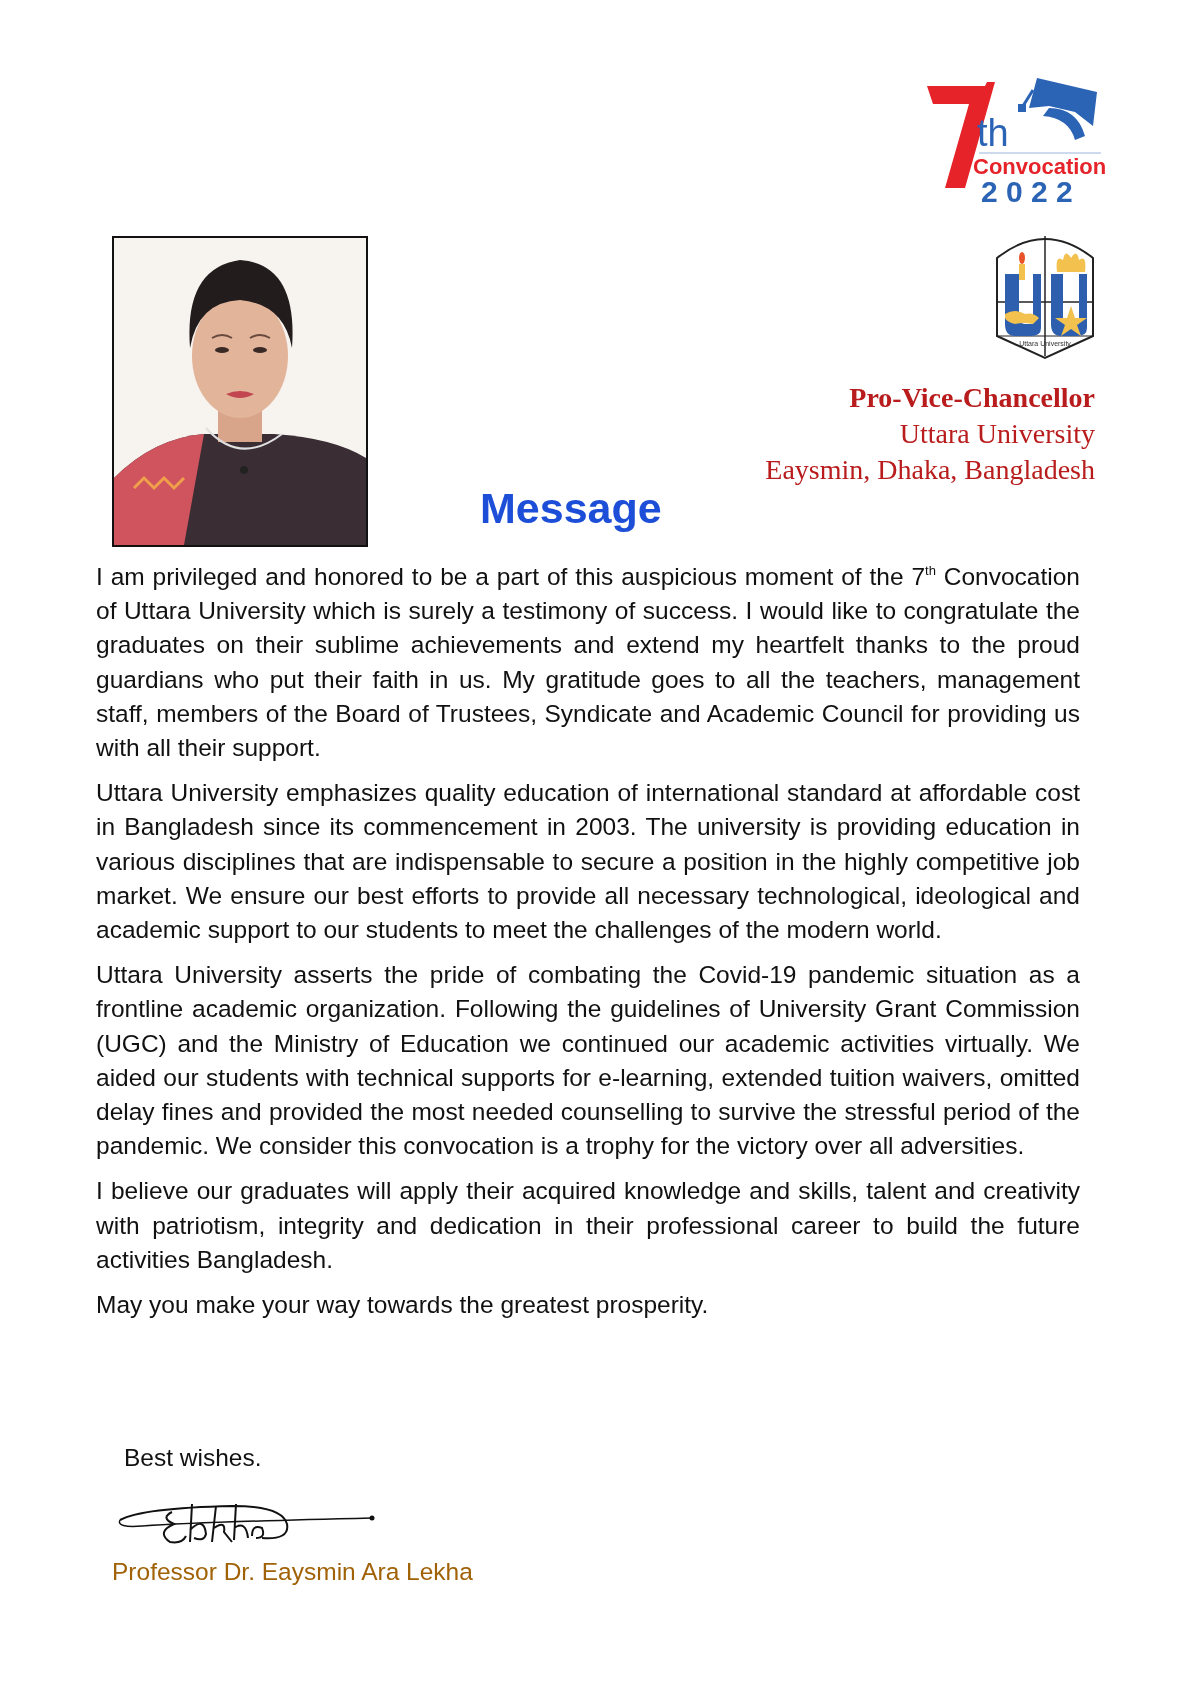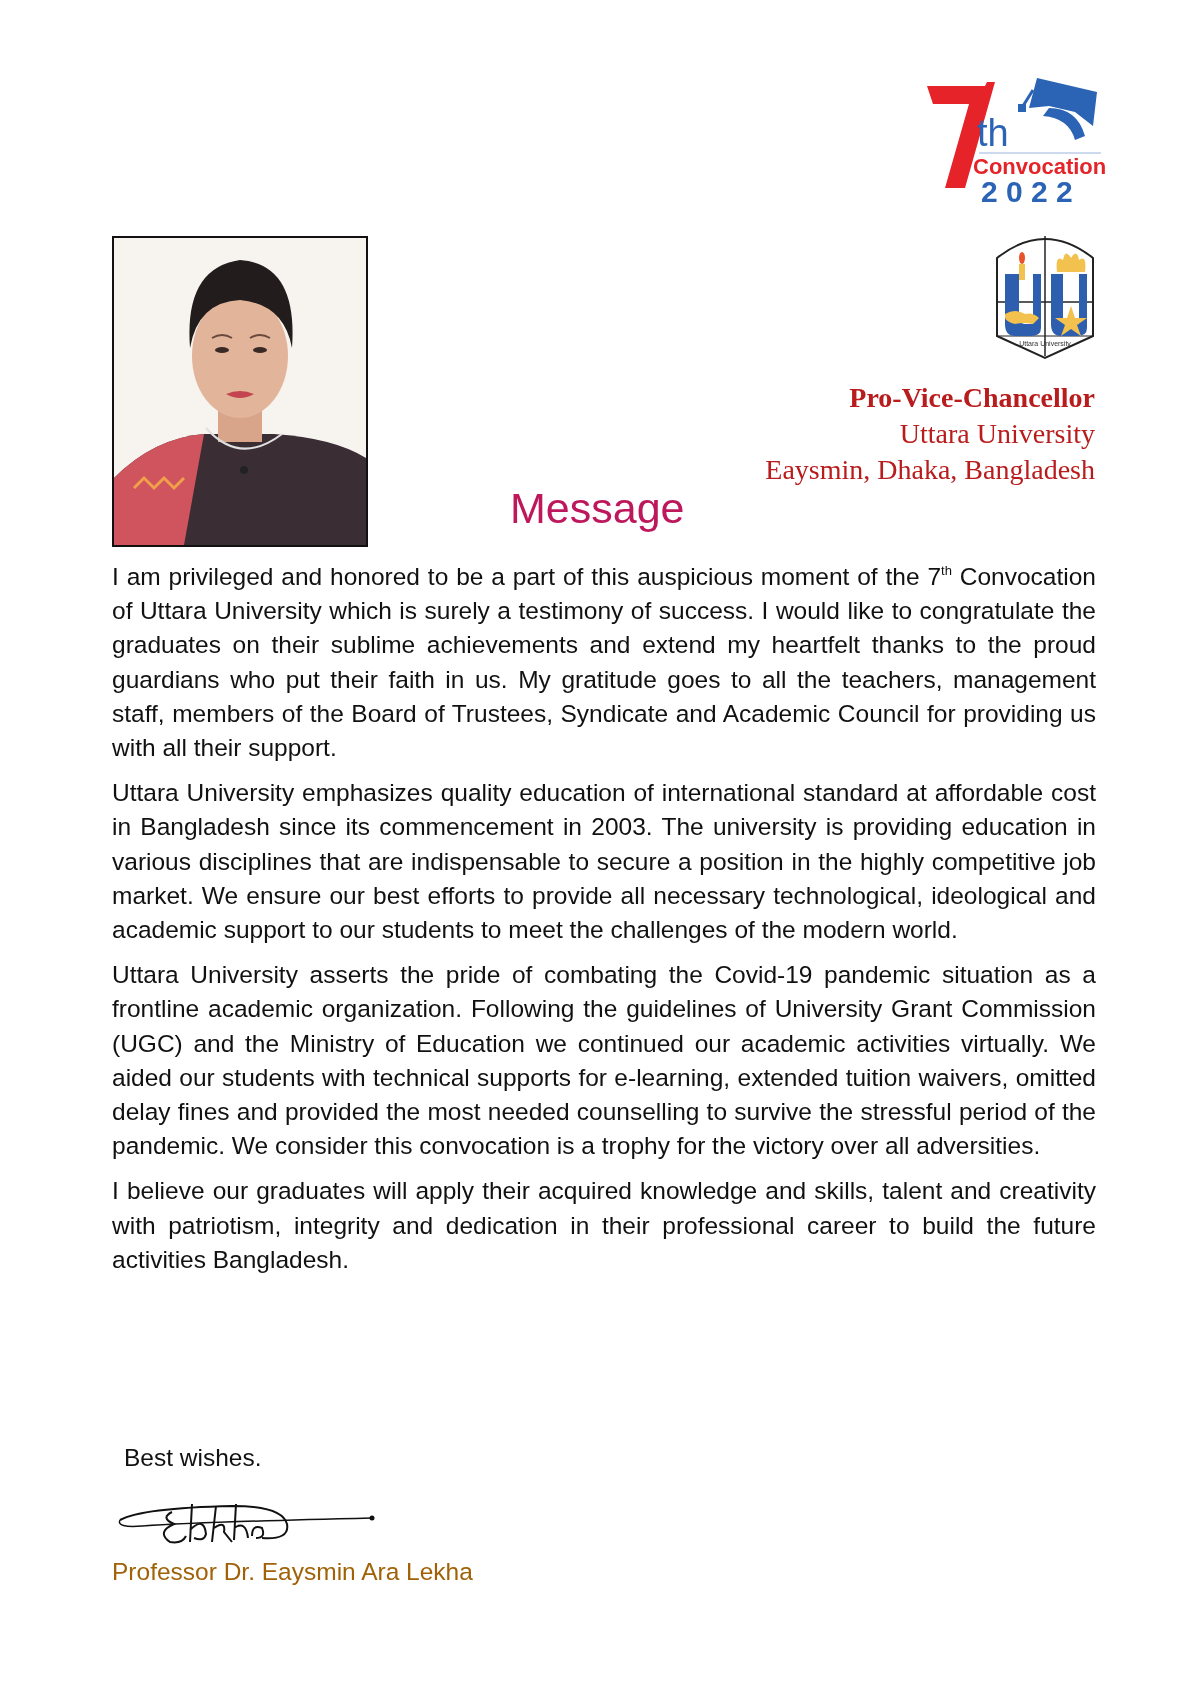--- a/index.html
+++ b/index.html
@@ -6,23 +6,23 @@
     body { width: 1200px; height: 1697px; position: relative; overflow: hidden; color: #111; font-family: "Liberation Sans", sans-serif; }
 
     .convo-logo { position: absolute; left: 925px; top: 78px; width: 180px; height: 128px; }
     .uu-crest { position: absolute; left: 993px; top: 228px; width: 104px; height: 136px; }
 
     .photo-frame { position: absolute; left: 112px; top: 236px; width: 256px; height: 311px; border: 2px solid #111; box-sizing: border-box; overflow: hidden; background: #f6f2ee; }
 
     .designation { position: absolute; right: 105px; top: 380px; text-align: right; font-family: "Liberation Serif", serif; font-size: 28px; line-height: 36px; color: #b91c1c; }
     .designation .role { font-weight: bold; }
 
-    .msg-title { position: absolute; left: 510px; top: 483px; font-family: "Liberation Sans", sans-serif; font-weight: normal; font-size: 43px; line-height: 50px; color: #be185d; }
+    .msg-title { position: absolute; left: 480px; top: 483px; font-family: "Liberation Sans", sans-serif; font-weight: bold; font-size: 43px; line-height: 50px; color: #1d4ed8; }
 
-    .body-text { position: absolute; left: 112px; top: 560px; width: 984px; font-size: 24.5px; line-height: 34.2px; color: #111; }
+    .body-text { position: absolute; left: 96px; top: 560px; width: 984px; font-size: 24.5px; line-height: 34.2px; color: #111; }
     .body-text p { margin: 0 0 11px 0; text-align: justify; text-align-last: left; }
     .body-text sup { font-size: 13px; line-height: 0; vertical-align: 10px; }
 
     .closing { position: absolute; left: 112px; top: 1442px; font-size: 24.5px; line-height: 32px; color: #111; margin-left: 12px; }
     .signature { position: absolute; left: 112px; top: 1494px; width: 290px; height: 58px; }
     .signer { position: absolute; left: 112px; top: 1556px; font-size: 24.5px; line-height: 32px; color: #a16207; }
   </style>
 </head>
 <body>
 
@@ -93,20 +93,21 @@
   <div>Eaysmin, Dhaka, Bangladesh</div>
 </div>
 
 <div class="msg-title">Message</div>
 
 <div class="body-text">
   <p><span>I am privileged and honored to be a part of this auspicious moment of the 7</span><sup>th</sup><span> Convocation of Uttara University which is surely a testimony of success. I would like to congratulate the graduates on their sublime achievements and extend my heartfelt thanks to the proud guardians who put their faith in us. My gratitude goes to all the teachers, management staff, members of the Board of Trustees, Syndicate and Academic Council for providing us with all their support.</span></p>
   <p>Uttara University emphasizes quality education of international standard at affordable cost in Bangladesh since its commencement in 2003. The university is providing education in various disciplines that are indispensable to secure a position in the highly competitive job market. We ensure our best efforts to provide all necessary technological, ideological and academic support to our students to meet the challenges of the modern world.</p>
   <p>Uttara University asserts the pride of combating the Covid-19 pandemic situation as a frontline academic organization. Following the guidelines of University Grant Commission (UGC) and the Ministry of Education we continued our academic activities virtually. We aided our students with technical supports for e-learning, extended tuition waivers, omitted delay fines and provided the most needed counselling to survive the stressful period of the pandemic. We consider this convocation is a trophy for the victory over all adversities.</p>
   <p>I believe our graduates will apply their acquired knowledge and skills, talent and creativity with patriotism, integrity and dedication in their professional career to build the future activities Bangladesh.</p>
+  <p>May you make your way towards the greatest prosperity.</p>
 </div>
 
 <div class="closing">Best wishes.</div>
 
 <svg class="signature" viewBox="0 0 290 58">
   <path d="M8,26 Q30,14 120,12 Q170,12 175,30 Q178,46 150,44" stroke="#111" stroke-width="2" fill="none"></path>
   <path d="M8,26 Q4,34 30,32 Q90,28 260,24" stroke="#111" stroke-width="1.5" fill="none"></path>
   <circle cx="260" cy="24" r="2.5" fill="#111"></circle>
   <path d="M60,18 Q48,24 62,30 Q44,38 58,48 Q70,50 74,42" stroke="#111" stroke-width="2" fill="none"></path>
   <path d="M80,10 L78,48 M78,36 Q92,22 94,40 Q92,48 82,44" stroke="#111" stroke-width="2" fill="none"></path>

